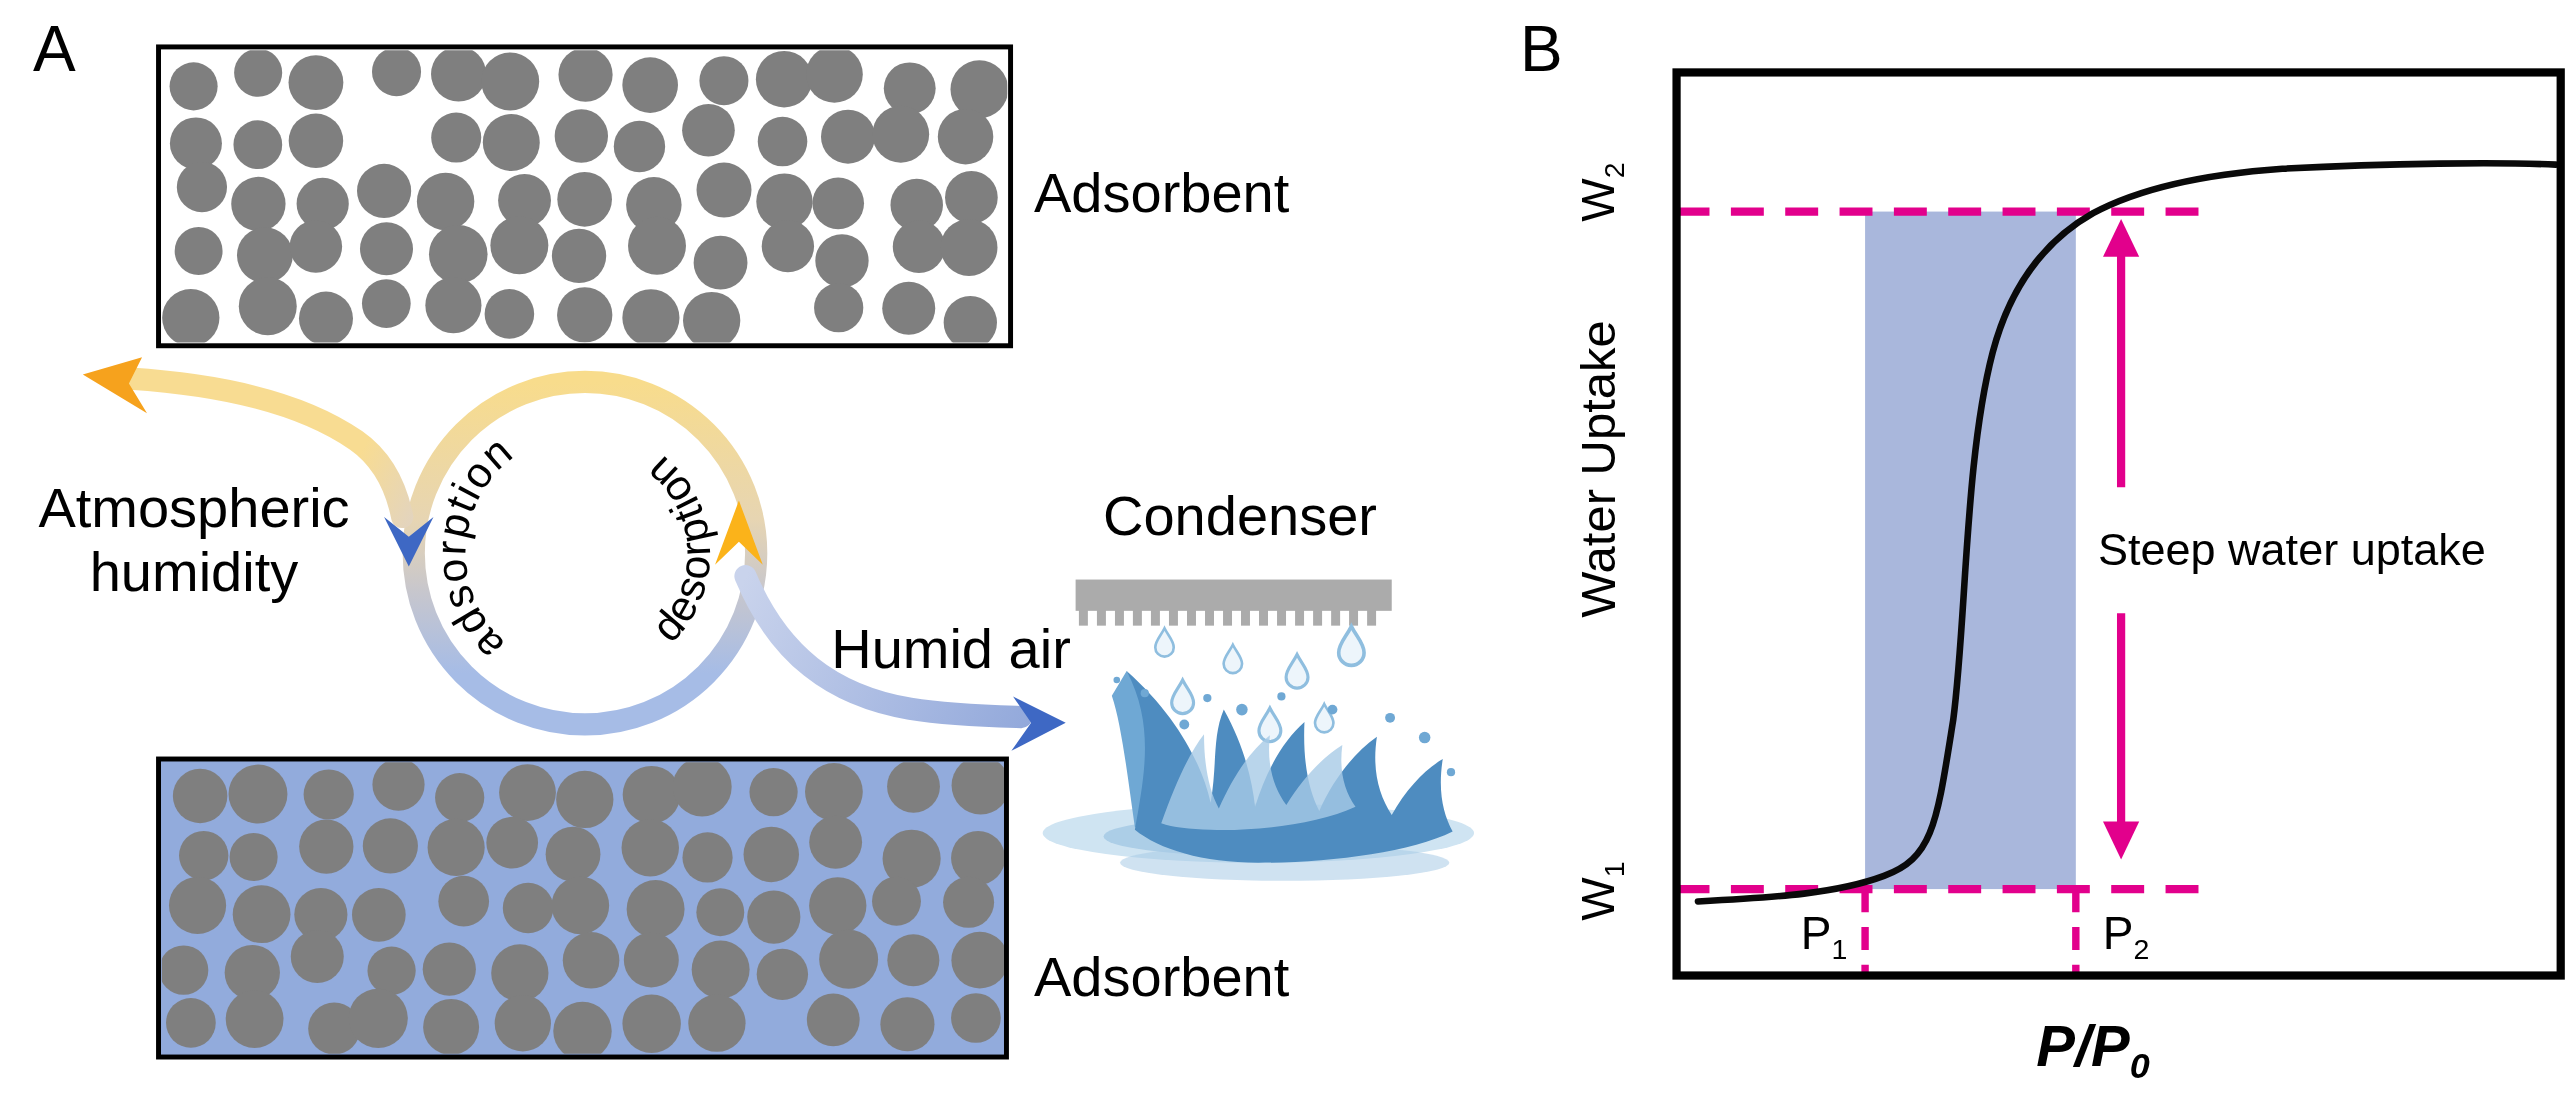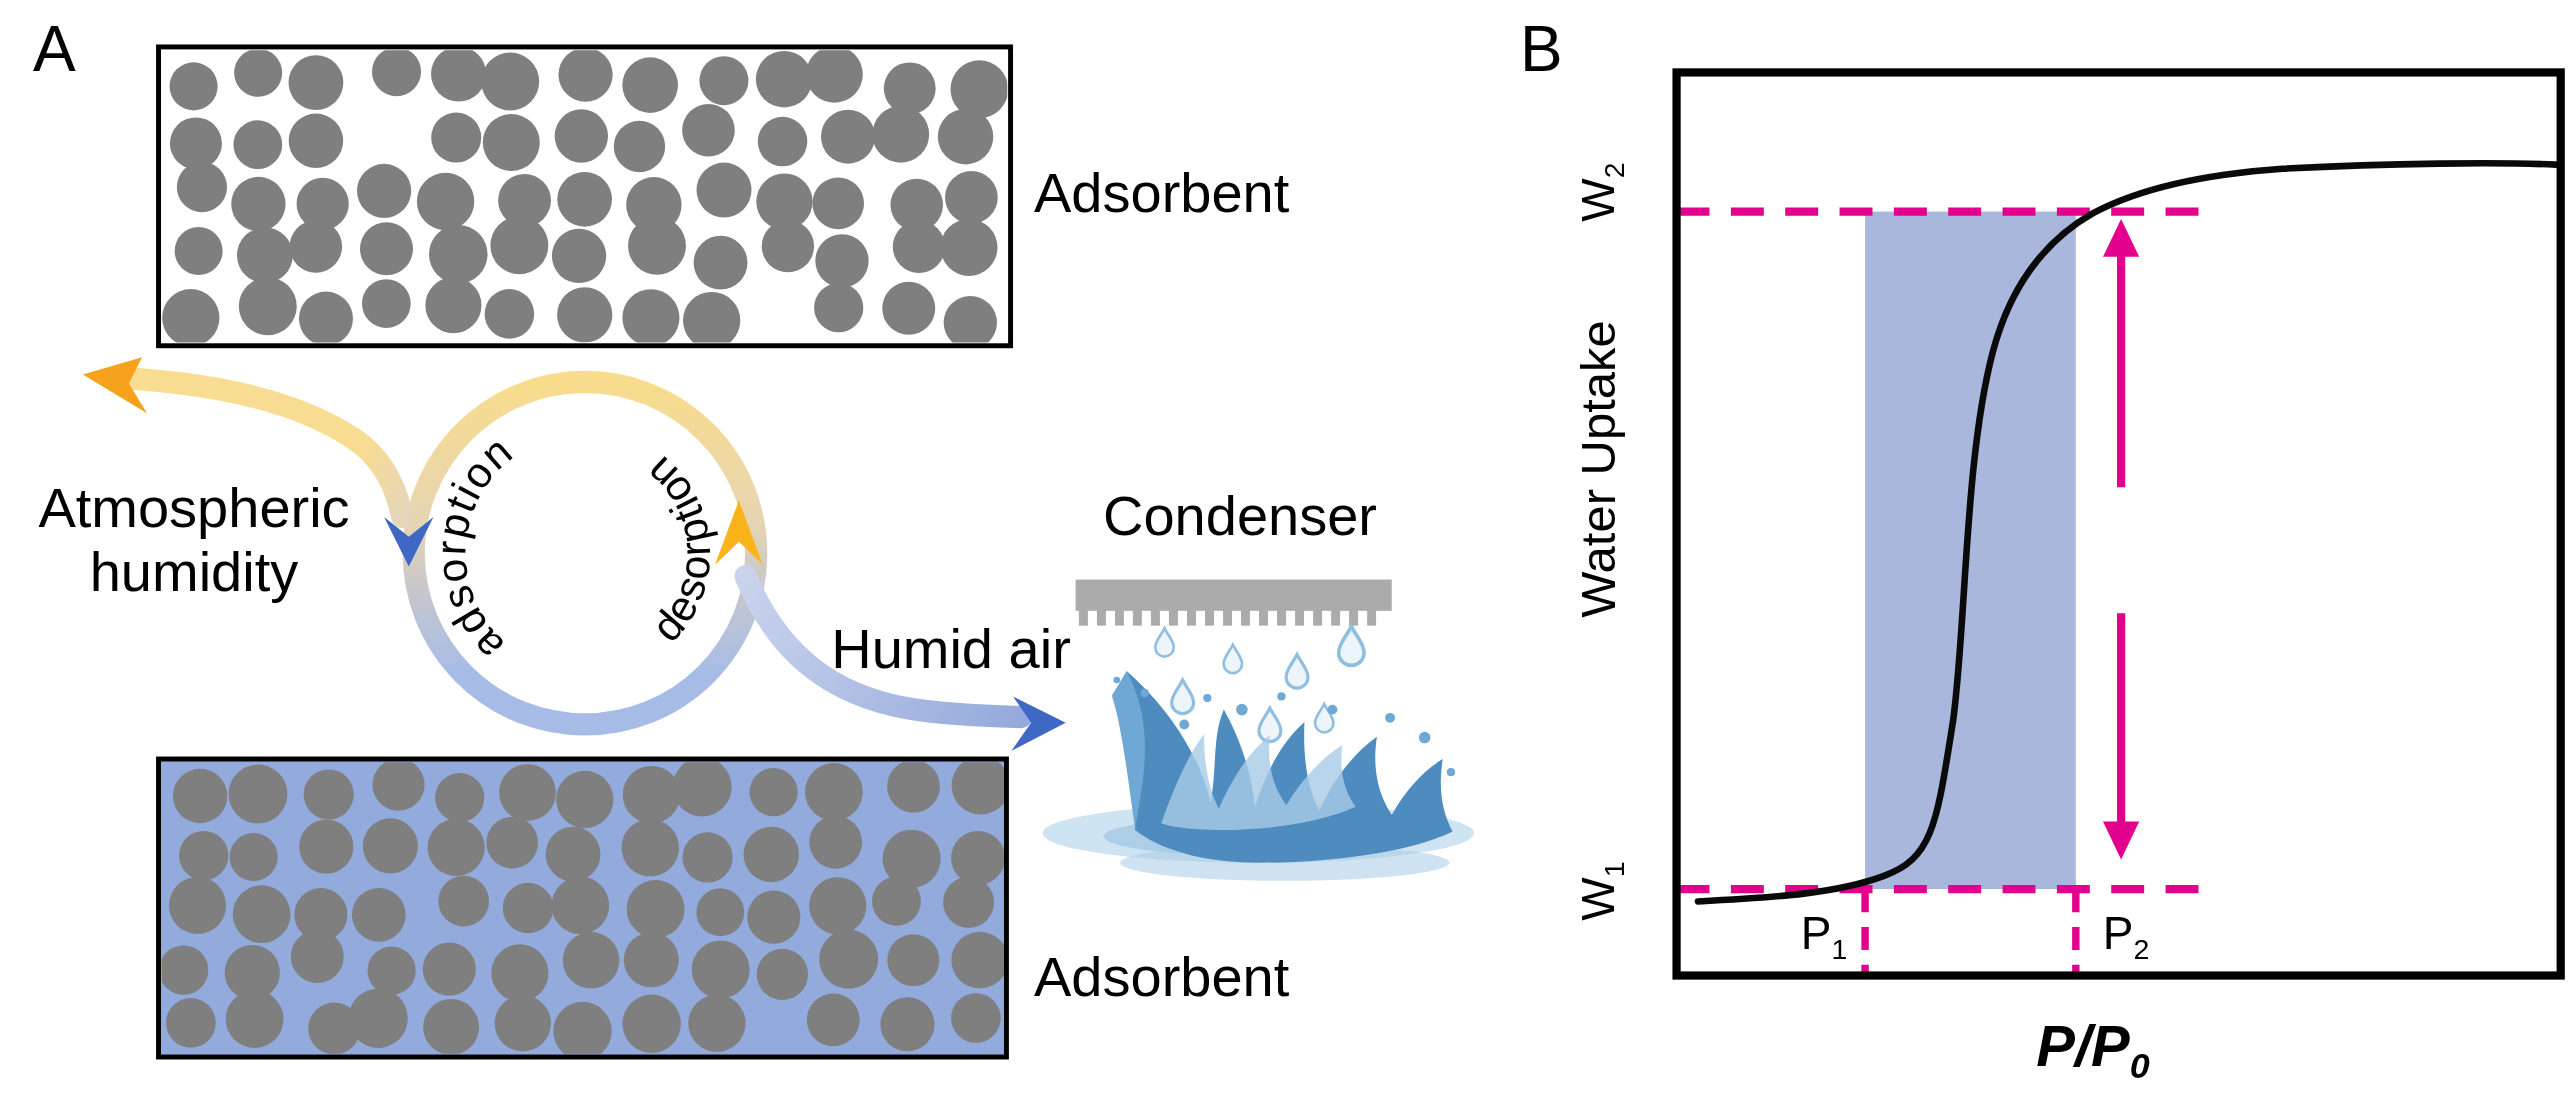--- a/index.html
+++ b/index.html
@@ -356,19 +356,20 @@
   </div>
 
   <div class="lbl cap56 center" style="left:1824px;top:933px;">
     <span>P</span><sub>1</sub>
   </div>
 
   <div class="lbl cap56 center" style="left:2110px;top:933px;margin-left:16px;">
     <span>P</span><sub>2</sub>
   </div>
 
+  <div class="lbl cap55 vcenter" style="left:2098px;top:550px;">Steep water uptake</div>
 
   <div class="lbl axis-x center" style="left:2093px;top:1046px;">
     <span>P/P</span><sub>0</sub>
   </div>
 
 </div>
 
 
 </body></html>

